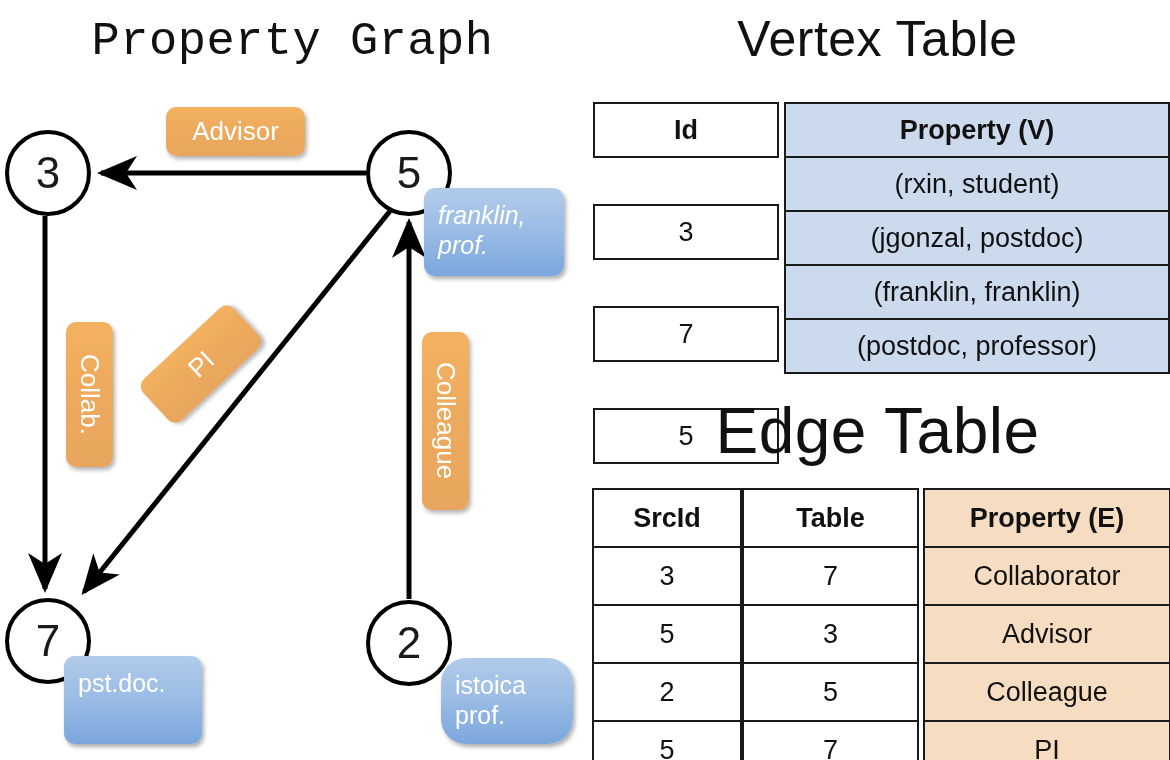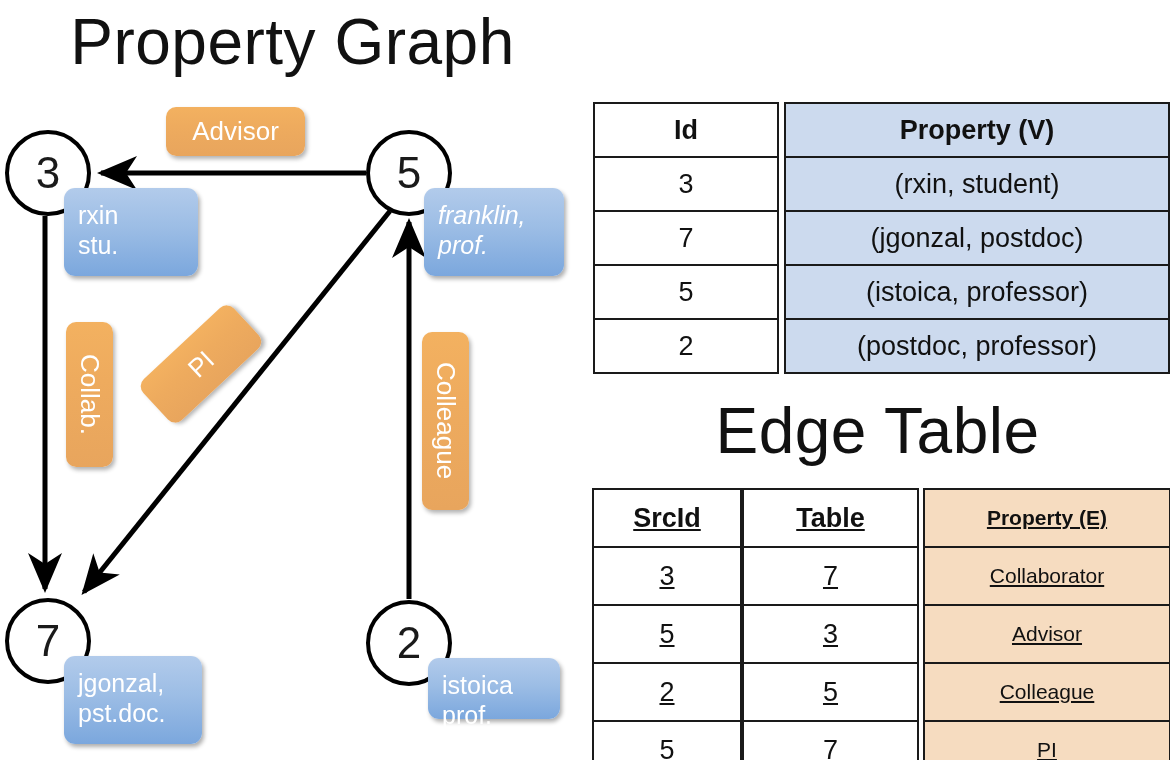--- a/index.html
+++ b/index.html
@@ -22,22 +22,23 @@
     position: absolute;
     font-family: "Liberation Sans", sans-serif;
     font-weight: 300;
     color: #111111;
     letter-spacing: 0.5px;
     white-space: nowrap;
   }
   #title-property-graph {
     left: 0; top: 10px; width: 585px;
     text-align: center;
-    font-size: 64px;
+    font-size: 47px;
     line-height: 64px;
+    font-family: Liberation Mono, monospace;
   }
   #title-vertex-table {
     left: 585px; top: 8px; width: 585px;
     text-align: center;
     font-size: 50px;
     line-height: 62px;
   }
   #title-edge-table {
     left: 585px; top: 400px; width: 585px;
     text-align: center;
@@ -88,21 +89,21 @@
     font-size: 25px;
     font-weight: 300;
     line-height: 30px;
     padding: 12px 0 12px 14px;
     box-sizing: border-box;
     z-index: 6;
   }
   #vbox-rxin     { left: 64px;  top: 188px; width: 134px; height: 88px; }
   #vbox-franklin { left: 424px; top: 188px; width: 140px; height: 88px; font-style: italic; }
   #vbox-jgonzal  { left: 64px;  top: 656px; width: 138px; height: 88px; }
-  #vbox-istoica  { left: 428px; top: 658px; width: 132px; height: 61px; }
+  #vbox-istoica  { left: 441px; top: 658px; width: 132px; height: 86px; border-radius: 25px; }
 
   
   .ebox {
     position: absolute;
     border-radius: 10px;
     background: linear-gradient(to bottom, #f3b160 0%, #eeab5e 40%, #e8a55d 100%);
     box-shadow: 2px 3px 4px rgba(0,0,0,0.30);
     color: #ffffff;
     font-size: 26px;
     font-weight: 300;
@@ -158,31 +159,31 @@
   .tcell:first-child { margin-top: 0; }
   .tcell.head {
     font-weight: bold;
     font-size: 27px;
   }
   .tcell.blue { background: #ccdaee; }
   .tcell.peach { background: #f6dcc0; }
 
   
   #vertex-table { left: 593px; top: 102px; }
-  #vertex-table .col-id   { width: 186px; }
+  #vertex-table .col-id   { width: 186px; gap: 48px; }
   #vertex-table .col-prop { width: 386px; margin-left: 5px; }
   #vertex-table .tcell { height: 56px; }
 
   
   #edge-table { left: 592px; top: 488px; }
   #edge-table .col-src { width: 150px; }
   #edge-table .col-dst { width: 177px; }
   #edge-table .col-prop { width: 248px; margin-left: 4px; }
-  #edge-table .tcell { height: 60px; text-decoration: underline; }
-  #edge-table .tcell.peach { font-size: 21px; }
+  #edge-table .tcell { height: 60px; }
+  #edge-table .tcell.peach { font-size: 27px; }
 </style>
 </head>
 <body>
 
 <div id="page">
 
   <div id="graph-panel">
 
     <div class="title" id="title-property-graph">Property Graph</div>
 
@@ -208,30 +209,25 @@
     <div class="node" id="node-5">
       <span>5</span>
     </div>
     <div class="node" id="node-7">
       <span>7</span>
     </div>
     <div class="node" id="node-2">
       <span>2</span>
     </div>
 
-    <div class="vbox" id="vbox-rxin">
-      <div>rxin</div>
-      <div>stu.</div>
-    </div>
     <div class="vbox" id="vbox-franklin">
       <div>franklin,</div>
       <div>prof.</div>
     </div>
     <div class="vbox" id="vbox-jgonzal">
-      <div>jgonzal,</div>
       <div>pst.doc.</div>
     </div>
     <div class="vbox" id="vbox-istoica">
       <div>istoica</div>
       <div>prof.</div>
     </div>
 
     <div class="ebox" id="ebox-advisor">
       <span>Advisor</span>
     </div>
@@ -239,34 +235,35 @@
       <span class="vtext">Collab.</span>
     </div>
     <div class="ebox" id="ebox-pi">
       <span>PI</span>
     </div>
     <div class="ebox" id="ebox-colleague">
       <span class="vtext">Colleague</span>
     </div>
   </div>
 
+  <div class="title" id="title-vertex-table">Vertex Table</div>
 
   <div class="tbl-wrap" id="vertex-table">
     <div class="tcol col-id">
       <div class="tcell head">Id</div>
       <div class="tcell">3</div>
       <div class="tcell">7</div>
       <div class="tcell">5</div>
       <div class="tcell">2</div>
     </div>
     <div class="tcol col-prop">
       <div class="tcell head blue">Property (V)</div>
       <div class="tcell blue">(rxin, student)</div>
       <div class="tcell blue">(jgonzal, postdoc)</div>
-      <div class="tcell blue">(istoica, professor)</div>
+      <div class="tcell blue">(franklin, franklin)</div>
       <div class="tcell blue">(postdoc, professor)</div>
     </div>
   </div>
 
   <div class="title" id="title-edge-table">Edge Table</div>
 
   <div class="tbl-wrap" id="edge-table">
     <div class="tcol col-src">
       <div class="tcell head">SrcId</div>
       <div class="tcell">3</div>

